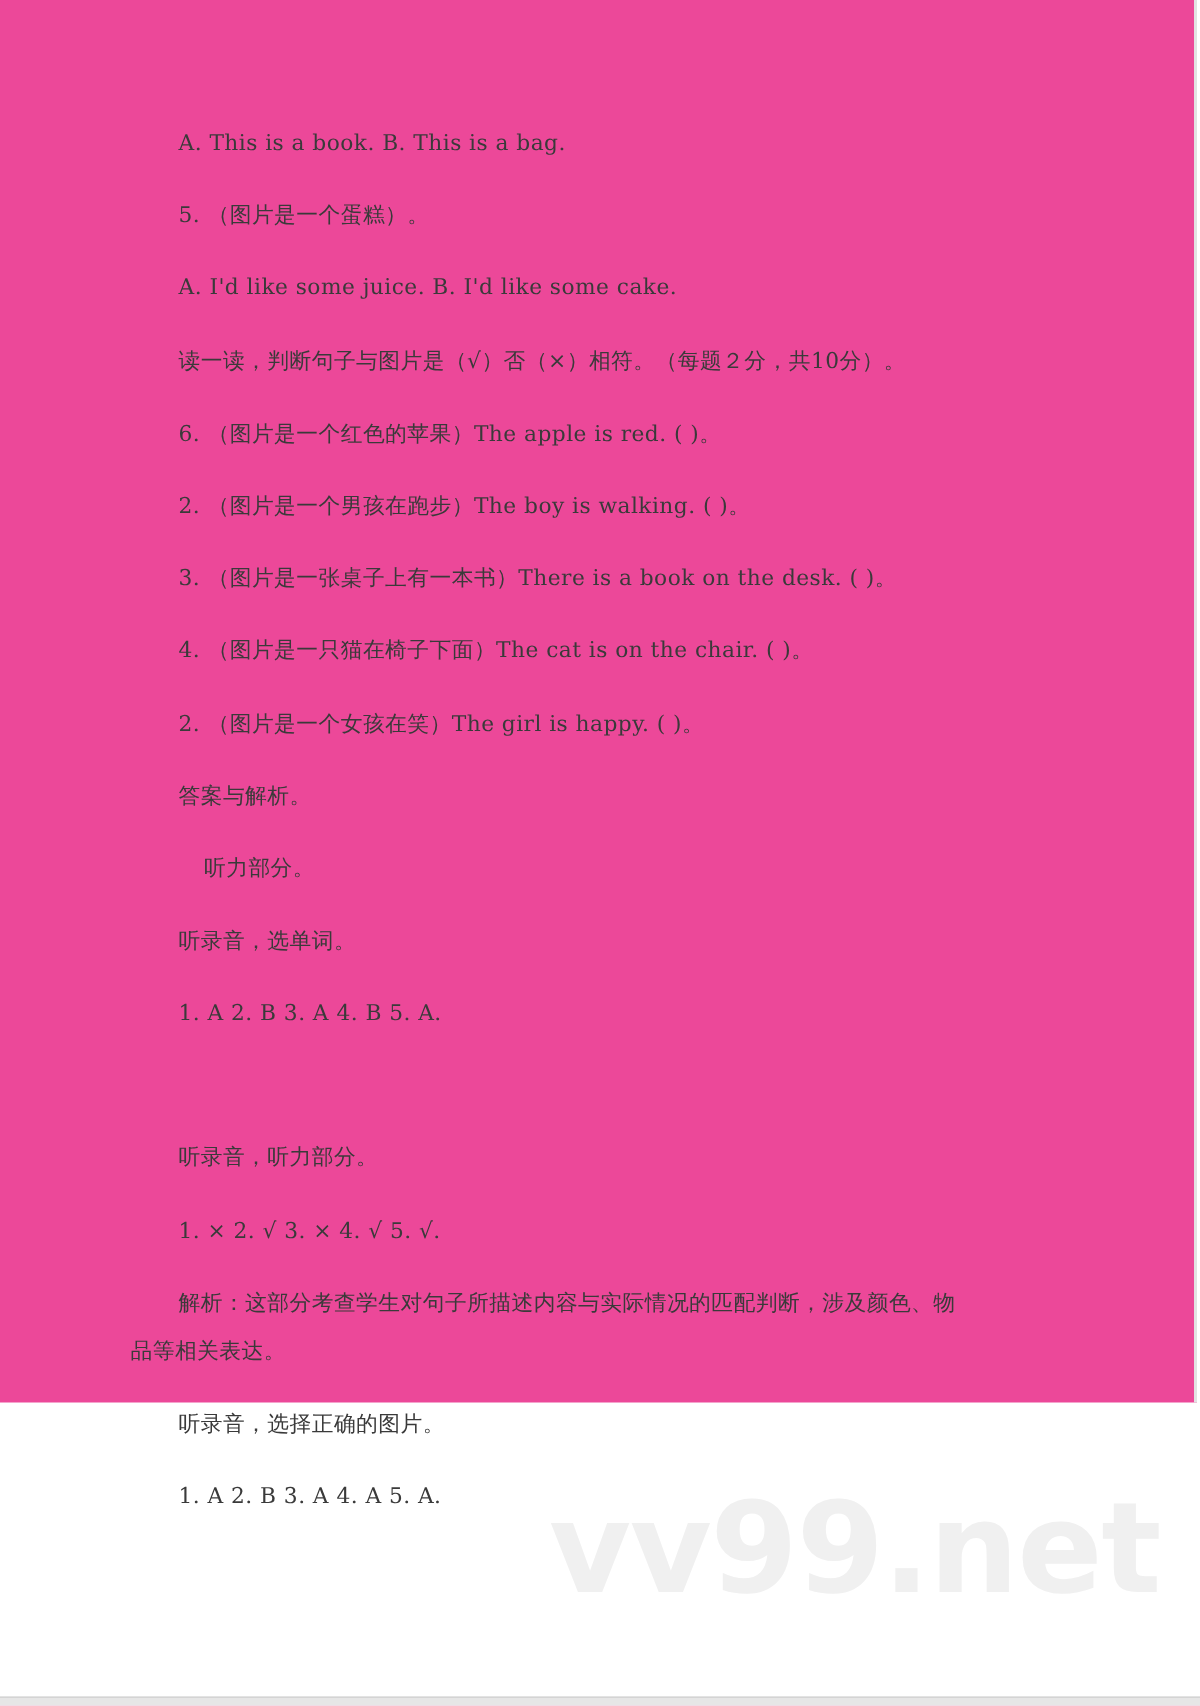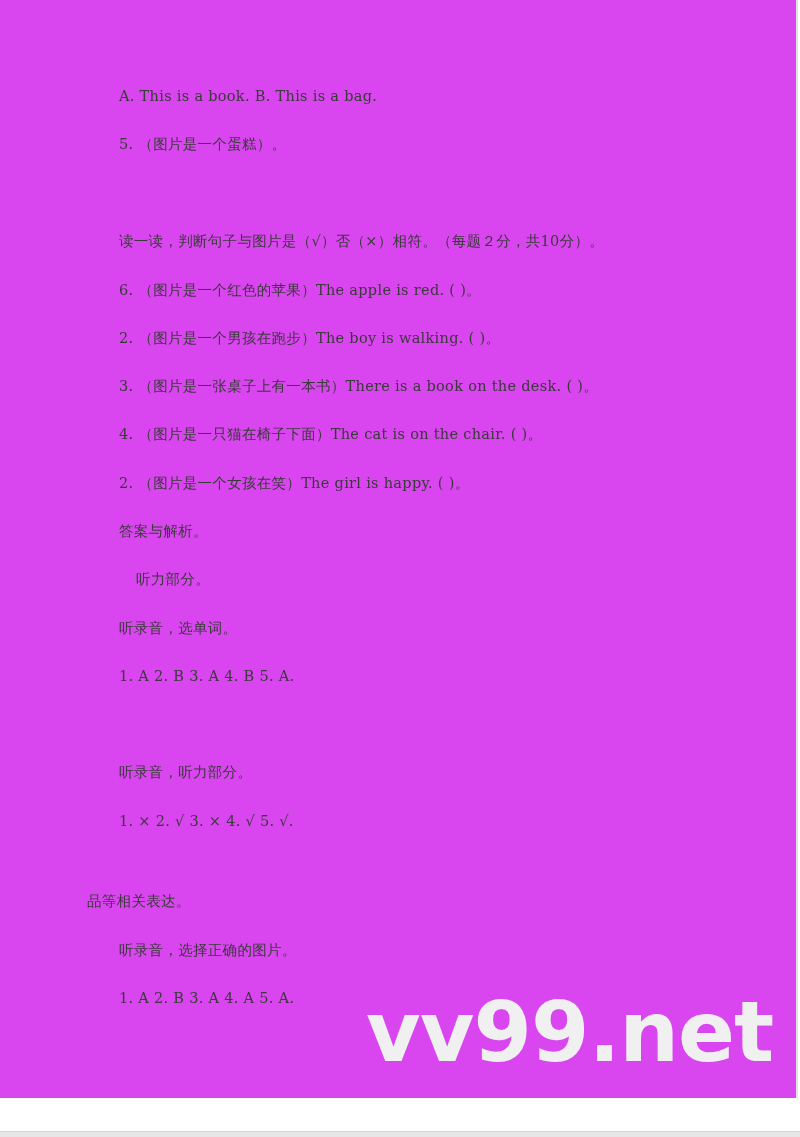--- a/index.html
+++ b/index.html
@@ -13,22 +13,22 @@
     position: relative;
     overflow: hidden;
     font-family: "DejaVu Serif", "Liberation Serif", serif;
     color: #3a3a3a;
   }
   .page {
     position: absolute;
     left: 0;
     top: 0;
     width: 796px;
-    height: 1098px;
-    background: #d946ef;
+    height: 935px;
+    background: #ec4899;
     border-right: 2px solid #e2e2e2;
   }
   .bottom-strip {
     position: absolute;
     left: 0;
     top: 1131px;
     width: 800px;
     height: 6px;
     background: #e6e6e6;
     border-top: 1px solid #d4d4d4;
@@ -52,31 +52,33 @@
     letter-spacing: -1px;
     user-select: none;
   }
 </style>
 </head>
 <body>
 
 <div class="page">
   <div class="line" style="left:119px;top:86px">A. This is a book.  B. This is a bag.</div>
   <div class="line" style="left:119px;top:134px">5. （图片是一个蛋糕）。</div>
+  <div class="line" style="left:119px;top:182px">A. I'd like some juice.  B. I'd like some cake.</div>
   <div class="line" style="left:119px;top:231px">读一读，判断句子与图片是（√）否（×）相符。（每题２分，共10分）。</div>
   <div class="line" style="left:119px;top:280px">6. （图片是一个红色的苹果）The apple is red. ( )。</div>
   <div class="line" style="left:119px;top:328px">2. （图片是一个男孩在跑步）The boy is walking. ( )。</div>
   <div class="line" style="left:119px;top:376px">3. （图片是一张桌子上有一本书）There is a book on the desk. ( )。</div>
   <div class="line" style="left:119px;top:424px">4. （图片是一只猫在椅子下面）The cat is on the chair. ( )。</div>
   <div class="line" style="left:119px;top:473px">2. （图片是一个女孩在笑）The girl is happy. ( )。</div>
   <div class="line" style="left:119px;top:521px">答案与解析。</div>
   <div class="line" style="left:136px;top:569px">听力部分。</div>
   <div class="line" style="left:119px;top:618px">听录音，选单词。</div>
   <div class="line" style="left:119px;top:666px">1. A  2. B  3. A  4. B  5. A.</div>
   <div class="line" style="left:119px;top:762px">听录音，听力部分。</div>
   <div class="line" style="left:119px;top:811px">1. ×  2. √  3. ×  4. √  5. √.</div>
+  <div class="line" style="left:119px;top:859px">解析：这部分考查学生对句子所描述内容与实际情况的匹配判断，涉及颜色、物</div>
   <div class="line" style="left:87px;top:891px">品等相关表达。</div>
   <div class="line" style="left:119px;top:940px">听录音，选择正确的图片。</div>
   <div class="line" style="left:119px;top:988px">1. A  2. B  3. A  4. A  5. A.</div>
 
   <div class="watermark">vv99.net</div>
 </div>
 <div class="bottom-strip"></div>
 
 </body></html>

